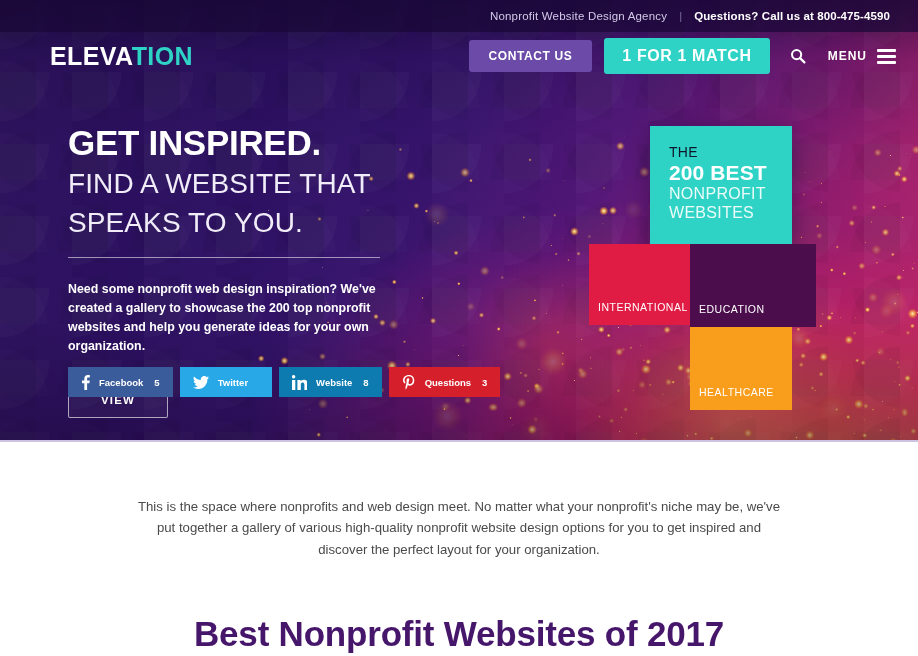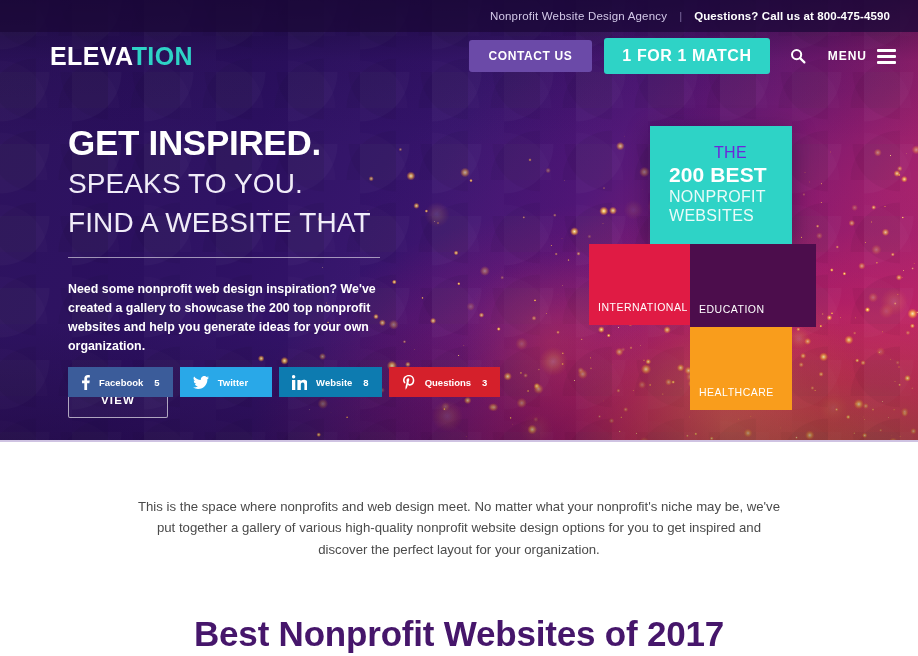--- a/index.html
+++ b/index.html
@@ -167,21 +167,21 @@
 
   
   .tiles { position:absolute; z-index:10; }
   .tile { position:absolute; }
   .tile-teal {
     left:650px; top:126px; width:142px; height:119px;
     background:#2ed3c6;
     box-shadow:0 6px 22px rgba(20,2,40,0.42);
     padding:18px 0 0 19px;
   }
-  .tile-teal .l1 { color:#6d28d9; font-size:16px; letter-spacing:0.3px; line-height:1.18;text-align:center; }
+  .tile-teal .l1 { color:#0f172a; font-size:14px; letter-spacing:0.3px; line-height:1.18; }
   .tile-teal .l2 { color:#ffffff; font-size:21px; font-weight:bold; letter-spacing:0.1px; line-height:1.18; }
   .tile-teal .l3 { color:#eafbf9; font-size:16px; letter-spacing:0.3px; line-height:1.18; }
   .tile-teal .l4 { color:#eafbf9; font-size:16px; letter-spacing:0.3px; line-height:1.18; }
 
   .tile-intl {
     left:589px; top:244px; width:101px; height:81px;
     background:#e01b44;
   }
   .tile-edu {
     left:690px; top:244px; width:126px; height:83px;
@@ -600,22 +600,22 @@
         <span class="burger">
           <i></i>
             <i></i>
             <i></i>
         </span>
       </div>
     </div>
 
     <div class="hero-copy">
       <div class="h-big">GET INSPIRED.</div>
+      <div class="h-sub">FIND A WEBSITE THAT</div>
       <div class="h-sub">SPEAKS TO YOU.</div>
-      <div class="h-sub">FIND A WEBSITE THAT</div>
       <div class="rule"></div>
       <div class="hero-para">Need some nonprofit web design inspiration? We've created a gallery to showcase the 200 top nonprofit websites and help you generate ideas for your own organization.</div>
       <button class="btn-view">VIEW</button>
     </div>
 
     <div class="social">
       <div class="s-btn s-fb">
         <span class="sico">
           <svg width="9" height="15" viewBox="0 0 9 15">
               <path d="M6.1 15V8.2h2.3l.35-2.66H6.1V3.84c0-.77.21-1.3 1.32-1.3h1.41V.16C8.58.12 7.74.04 6.77.04 4.73.04 3.34 1.29 3.34 3.58v1.96H1v2.66h2.34V15z" fill="#ffffff"></path>

